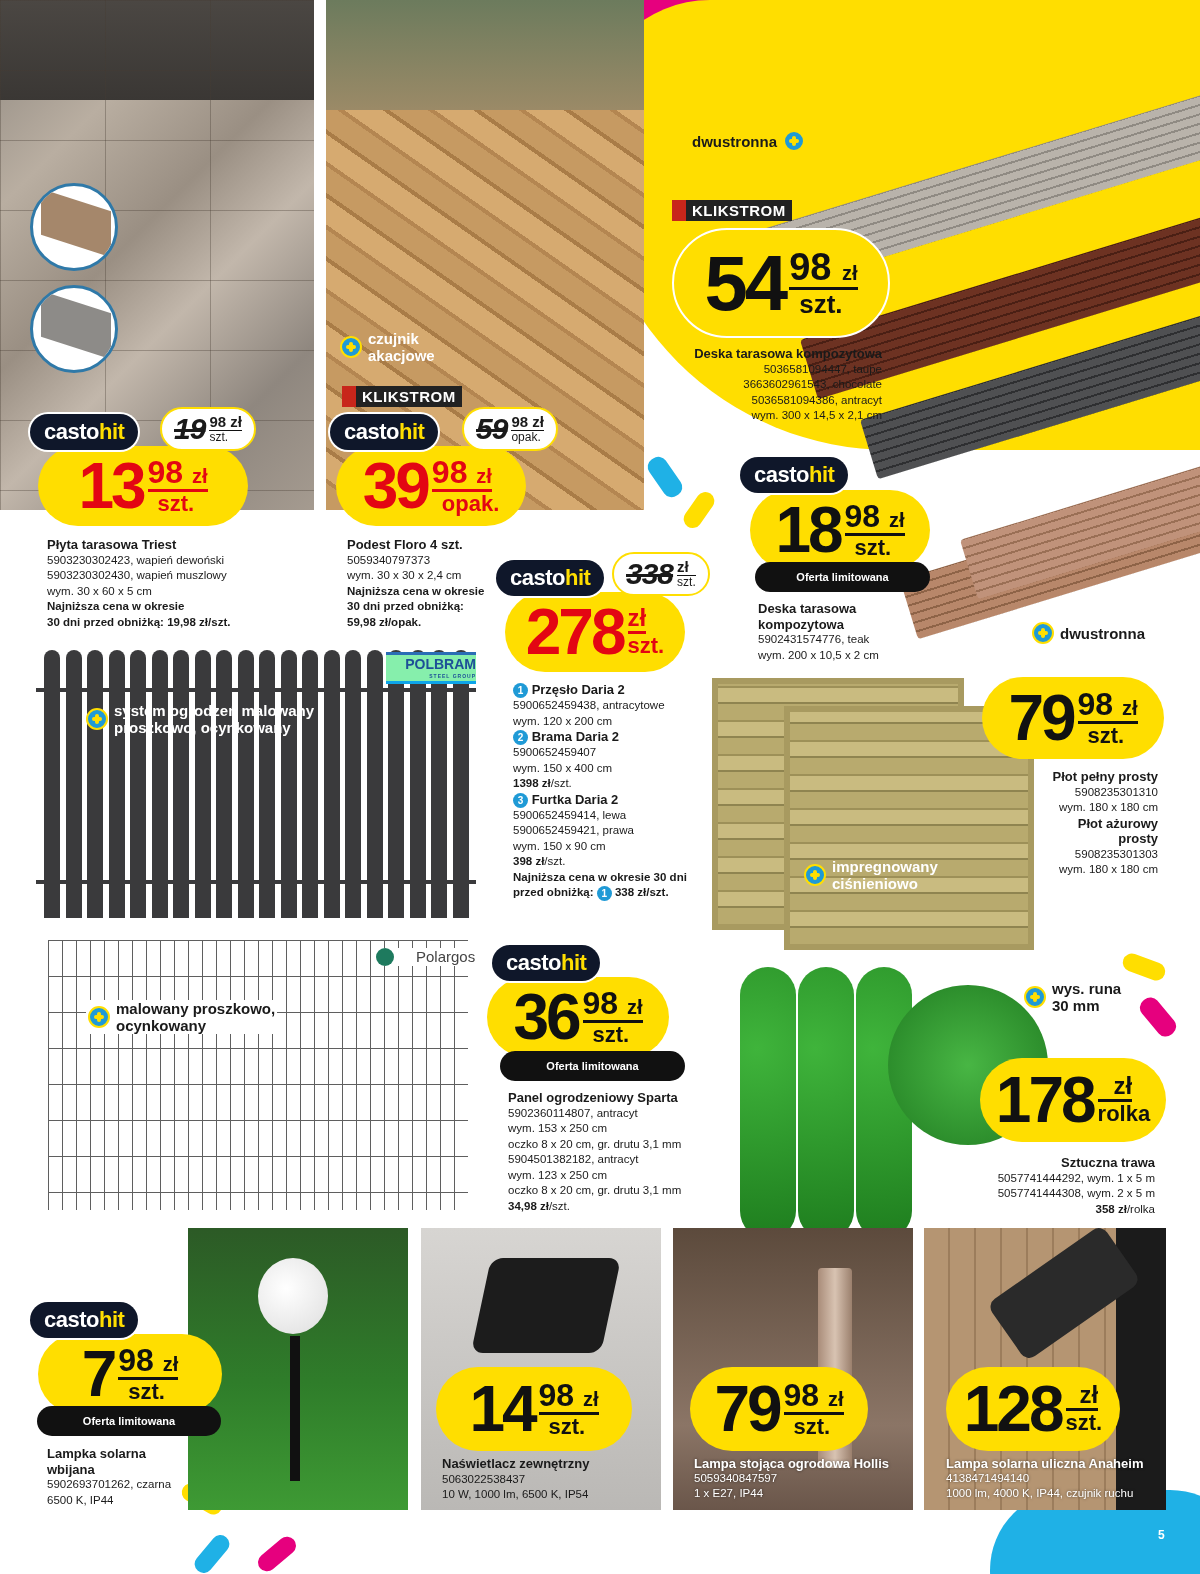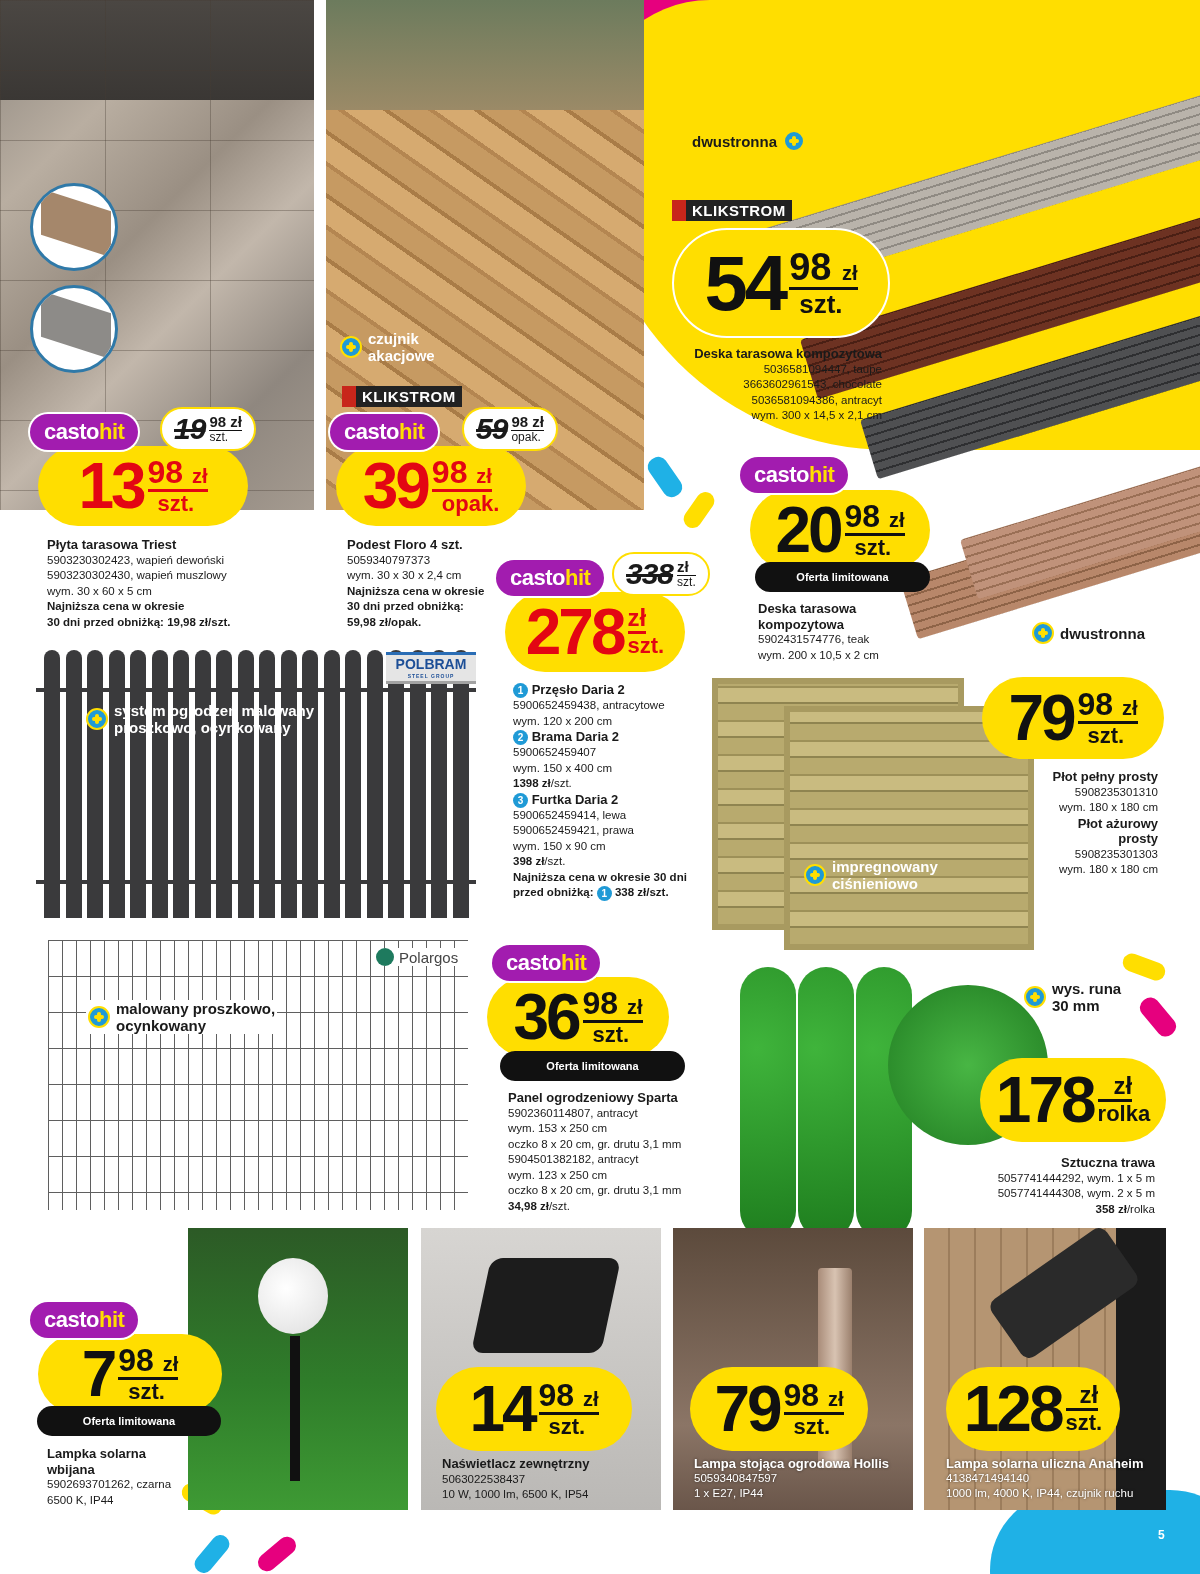--- a/index.html
+++ b/index.html
@@ -25,21 +25,21 @@
 .rail{position:absolute;left:0;width:440px;height:4px;background:#3a3a3c}
 .fence2{left:48px;top:940px;width:420px;height:270px;background-image:linear-gradient(90deg,#444 1.5px,transparent 1.5px),linear-gradient(#444 1.5px,transparent 1.5px);background-size:14px 100%,100% 36px;opacity:.85}
 .wood-fence{background:repeating-linear-gradient(0deg,#b8aa6e 0 16px,#8f8450 16px 18px,#c9bb80 18px 32px,#9d9058 32px 34px);border:6px solid #a89a60}
 .grass-roll{width:56px;height:272px;border-radius:28px;background:radial-gradient(circle at 30% 30%,#3fb43b,#1e7d1e)}
 .grass-disc{width:160px;height:160px;border-radius:50%;background:radial-gradient(circle,#48b644,#217d22)}
 .lamp-photo{background:linear-gradient(#2c5a26,#2f7d2a 55%,#3e9a34)}
 .flood-photo{background:linear-gradient(#d7d5d2,#bab8b5)}
 .hollis-photo{background:linear-gradient(#5c4a3c,#8b7566 70%,#6a564a)}
 .anaheim-photo{background:repeating-linear-gradient(90deg,#b59572 0 24px,#9c7d5c 24px 26px)}
 
-.casto{height:36px;padding:0 14px;border-radius:18px;background:#a21caf;color:#fff;font-weight:bold;font-size:22px;line-height:36px;letter-spacing:-.5px;box-shadow:0 0 0 2px #fff;z-index:5;white-space:nowrap}
+.casto{height:36px;padding:0 14px;border-radius:18px;background:#0f172a;color:#fff;font-weight:bold;font-size:22px;line-height:36px;letter-spacing:-.5px;box-shadow:0 0 0 2px #fff;z-index:5;white-space:nowrap}
 .casto .hit{color:#ffde00}
 .price{background:#ffde00;border-radius:60px;display:flex;align-items:center;justify-content:center;z-index:4}
 .price .int{font-weight:bold;font-size:64px;letter-spacing:-3px;line-height:1}
 .price .frac{display:flex;flex-direction:column;align-items:flex-start;margin-left:4px}
 .price .dec{font-weight:bold;font-size:32px;line-height:1;border-bottom:3px solid currentColor;padding-bottom:1px;white-space:nowrap}
 .price .dec small{font-size:20px}
 .price .unit{font-weight:bold;font-size:22px;line-height:1.1;padding-left:10px}
 .red{color:#e30613}
 .blk{color:#111}
 .old{background:#fff;border:2px solid #ffde00;border-radius:24px;height:44px;display:flex;align-items:center;padding:0 12px;z-index:5}
@@ -166,21 +166,21 @@
   <div>5036581094447, taupe</div>
   <div>3663602961543, chocolate</div>
   <div>5036581094386, antracyt</div>
   <div>wym. 300 x 14,5 x 2,1 cm</div>
 </div>
 
 <div class="abs board" style="left:900px;top:580px;width:340px;--c:#b8876a;--d:#8e6347"></div>
 <div class="abs board" style="left:960px;top:540px;width:320px;--c:#c0927a;--d:#9a6f55"></div>
 <div class="abs casto" style="left:740px;top:457px"><span>casto</span><span class="hit">hit</span></div>
 <div class="abs price blk" style="left:750px;top:490px;width:180px;height:80px">
-  <span class="int">20</span>
+  <span class="int">18</span>
   <span class="frac">
       <span class="dec"><span>98</span> <small>zł</small></span>
       <span class="unit">szt.</span>
     </span>
 </div>
 <div class="abs limit" style="left:755px;top:562px;width:175px">Oferta limitowana</div>
 <div class="abs desc" style="left:758px;top:601px;width:150px">
   <div class="title">Deska tarasowa</div>
   <div class="title">kompozytowa</div>
   <div>5902431574776, teak</div>
@@ -208,21 +208,21 @@
     <div class="picket" style="left: 244.5px;"></div>
     <div class="picket" style="left: 266px;"></div>
     <div class="picket" style="left: 287.5px;"></div>
     <div class="picket" style="left: 309px;"></div>
     <div class="picket" style="left: 330.5px;"></div>
     <div class="picket" style="left: 352px;"></div>
     <div class="picket" style="left: 373.5px;"></div>
     <div class="picket" style="left: 395px;"></div>
     <div class="picket" style="left: 416.5px;"></div>
   </div>
-<div class="abs" style="left:386px;top:652px;width:90px;height:32px;border-top:3px solid #2a6db5;border-bottom:3px solid #a3a3a3;text-align:center;font-weight:bold;color:#1d4f97;font-size:14px;line-height:18px;background:#e5e5e5;z-index:3">
+<div class="abs" style="left:386px;top:652px;width:90px;height:32px;border-top:3px solid #2a6db5;border-bottom:3px solid #0ea5e9;text-align:right;font-weight:bold;color:#1d4f97;font-size:14px;line-height:18px;background:#86efac;z-index:3">
   <span>POLBRAM</span>
   <div style="font-size:5px;line-height:6px;letter-spacing:1px">STEEL GROUP</div>
 </div>
 <div class="abs feat white" style="left:86px;top:702px">
   <span class="plus"></span>
   <span><span>system ogrodzeń malowany</span><br><span>proszkowo, ocynkowany</span></span>
 </div>
 <div class="abs casto" style="left:496px;top:560px"><span>casto</span><span class="hit">hit</span></div>
 <div class="abs old" style="left:612px;top:552px">
   <span class="oint">338</span>
@@ -272,21 +272,21 @@
   <div class="title">Płot pełny prosty</div>
   <div>5908235301310</div>
   <div>wym. 180 x 180 cm</div>
   <div class="title">Płot ażurowy</div>
   <div class="title">prosty</div>
   <div>5908235301303</div>
   <div>wym. 180 x 180 cm</div>
 </div>
 
 <div class="abs fence2"></div>
-<div class="abs" style="left:372px;top:948px;background:#fff;padding:0 4px;font-size:15px;color:#444;display:flex;align-items:center;gap:5px;z-index:3">
+<div class="abs" style="left:372px;top:948px;background:#fff;padding:0 4px;font-size:15px;color:#444;display:flex;align-items:flex-start;gap:22px;z-index:3">
   <span style="width:18px;height:18px;border-radius:50%;background:#1e7a5e;display:inline-block"></span>
   <span>Polargos</span>
 </div>
 <div class="abs feat" style="left:86px;top:1000px;background:#fff;padding:0 2px">
   <span class="plus"></span>
   <span><span>malowany proszkowo,</span><br><span>ocynkowany</span></span>
 </div>
 <div class="abs casto" style="left:492px;top:945px"><span>casto</span><span class="hit">hit</span></div>
 <div class="abs price blk" style="left:487px;top:977px;width:182px;height:80px">
   <span class="int">36</span>

